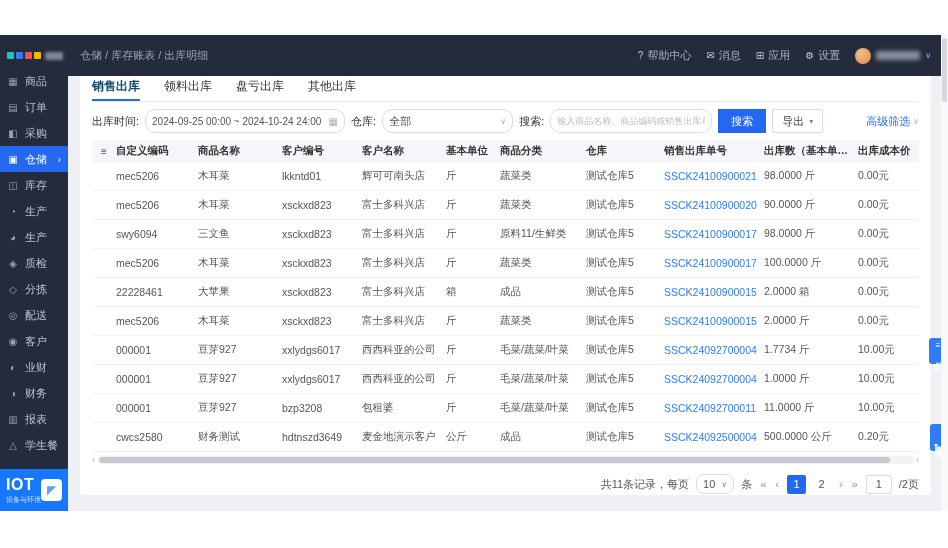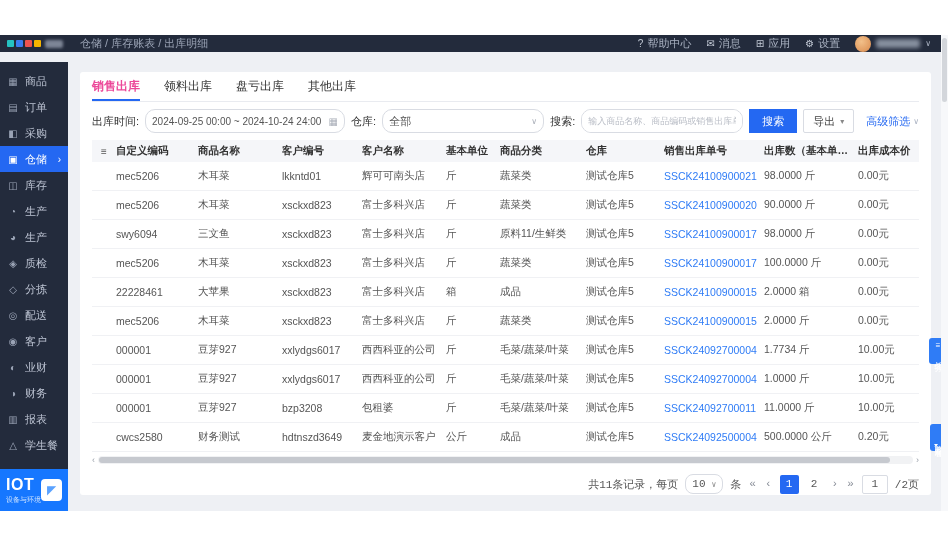--- a/index.html
+++ b/index.html
@@ -2,21 +2,21 @@
 <html><head>
 <meta charset="utf-8">
 <style>
   * { margin:0; padding:0; box-sizing:border-box; }
   html,body { background:#fff; }
   body { width:948px; height:548px; font-family:"Liberation Sans","DejaVu Sans",sans-serif; }
   .canvas { position:relative; width:948px; height:548px; background:#fff; overflow:hidden; }
   .app { position:absolute; top:35px; left:0; width:941px; height:476px; background:#eef0f4; }
 
   
-  .topbar { position:absolute; top:0; left:0; right:0; height:17px; background:#232b3c; display:flex; align-items:center; color:#aab2c2; font-size:11px; z-index:3; }
+  .topbar { position:absolute; top:0; left:0; right:0; height:41px; background:#232b3c; display:flex; align-items:center; color:#aab2c2; font-size:11px; z-index:3; }
   .logo-box { width:68px; display:flex; align-items:center; gap:2px; padding-left:7px; }
   .logo-sq { width:7px; height:7px; border-radius:1px; filter:blur(0.6px); }
   .logo-blur { width:18px; height:8px; background:#7d8596; border-radius:2px; filter:blur(1.5px); margin-left:2px; }
   .breadcrumb { margin-left:12px; color:#9aa3b5; white-space:nowrap; }
   .topbar-right { margin-left:auto; display:flex; align-items:center; gap:15px; padding-right:10px; }
   .top-actions { display:flex; align-items:center; gap:15px; }
   .top-action { display:flex; align-items:center; gap:4px; cursor:pointer; white-space:nowrap; }
   .top-action .ticon { font-size:10px; color:#c3cad6; }
   .user-chip { display:flex; align-items:center; gap:5px; }
   .avatar { width:16px; height:16px; border-radius:50%; background:radial-gradient(circle at 40% 35%, #f2c08a, #d98a4d); filter:blur(0.7px); }
@@ -36,28 +36,28 @@
   .iot-title { font-size:16px; font-weight:bold; letter-spacing:0.5px; }
   .iot-sub { font-size:7px; color:#cfe4ff; margin-top:1px; white-space:nowrap; }
   .iot-logo { width:22px; height:22px; background:#fff; border-radius:4px; display:flex; align-items:center; justify-content:center; color:#5aa2ff; font-size:12px; }
 
   
   .main { position:absolute; top:27px; left:68px; right:0; bottom:0; }
   .card { position:absolute; top:10px; left:12px; right:10px; bottom:16px; background:#fff; border-radius:3px; padding:0 12px; }
 
   .tabs { display:flex; gap:24px; border-bottom:1px solid #e9ebf0; height:30px; align-items:stretch; }
   .tab { font-size:12px; color:#333; line-height:28px; cursor:pointer; border-bottom:2px solid transparent; white-space:nowrap; }
-  .tab.active { color:#ec4899; border-bottom-color:#2468f2; font-weight:bold; }
+  .tab.active { color:#0c4a6e; border-bottom-color:#2468f2; font-weight:bold; }
 
   .filters { display:flex; align-items:center; gap:6px; padding:7px 0; font-size:11px; color:#333; }
   .f-label { white-space:nowrap; }
   .input { border:1px solid #d9dce3; border-radius:10px; height:24px; display:flex; align-items:center; padding:0 6px; background:#fff; color:#555; overflow:hidden; white-space:nowrap; }
   .date-input { width:200px; justify-content:space-between; font-size:10px; }
   .date-input .ficon { color:#a9aeb8; font-size:10px; margin-left:4px; }
-  .select-input { width:162px; justify-content:space-between; }
+  .select-input { width:131px; justify-content:space-between; }
   .select-input .caret { color:#a9aeb8; }
   .search-wrap { width:162px; padding:0; }
   .search-wrap input { border:0; outline:0; width:100%; height:100%; padding:0 6px; font-size:9px; color:#555; font-family:inherit; }
   .search-wrap input::placeholder { color:#b9bdc6; }
   .btn-primary { background:#2468f2; color:#fff; border:0; border-radius:0; height:24px; padding:0 13px; font-size:11px; display:flex; align-items:center; cursor:pointer; white-space:nowrap; }
   .btn-default { border:1px solid #d9dce3; background:#fff; border-radius:2px; height:24px; padding:0 9px; font-size:11px; display:flex; align-items:center; gap:5px; color:#444; cursor:pointer; white-space:nowrap; }
   .btn-default .caret { font-size:8px; color:#888; }
   .advanced { margin-left:auto; color:#2468f2; font-size:11px; display:flex; align-items:center; gap:3px; cursor:pointer; white-space:nowrap; }
 
   .thead, .trow { display:grid; grid-template-columns:24px 82px 84px 80px 84px 54px 86px 78px 100px 94px 1fr; align-items:center; }
@@ -65,21 +65,21 @@
   .thead .cell, .trow .cell { padding-right:4px; overflow:hidden; white-space:nowrap; text-overflow:ellipsis; }
   .icon-cell { text-align:center; color:#555; font-size:10px; padding-right:0 !important; }
   .trow { height:29px; font-size:10.5px; color:#555; border-bottom:1px solid #f0f1f4; background:#fff; }
   .cell-link { color:#2f7cf6; cursor:pointer; }
 
   .hscroll-row { display:flex; align-items:center; gap:3px; margin-top:3px; height:10px; }
   .hs-arrow { color:#9aa0aa; font-size:9px; line-height:10px; cursor:pointer; }
   .hscroll-track { flex:1; height:8px; background:#f1f2f4; border-radius:4px; position:relative; cursor:pointer; }
   .hscroll-thumb { position:absolute; left:1px; top:1px; height:6px; width:97%; background:#c6c9cf; border-radius:3px; }
 
-  .pagination { display:flex; align-items:center; justify-content:flex-end; gap:7px; padding:9px 0; font-size:11px; color:#555;font-family:Liberation Mono, monospace; }
+  .pagination { display:flex; align-items:center; justify-content:flex-end; gap:7px; padding:9px 0; font-size:11px; color:#555; }
   .page-size-box { border:1px solid #d9dce3; border-radius:8px; height:20px; display:flex; align-items:center; gap:6px; padding:0 6px; cursor:pointer; }
   .page-size-box .caret { font-size:8px; color:#888; }
   .page-arrow { color:#8a8f99; cursor:pointer; padding:0 1px; }
   .pages { display:flex; gap:6px; }
   .page-num { min-width:19px; height:19px; display:flex; align-items:center; justify-content:center; border-radius:2px; color:#555; cursor:pointer; }
   .page-num.active { background:#2468f2; color:#fff; }
   .jump-box { width:26px; height:19px; border:1px solid #d9dce3; border-radius:2px; display:flex; align-items:center; justify-content:center; color:#555; cursor:text; }
 
   
   .float-task { position:absolute; right:1px; top:338px; width:18px; background:#2f7cf6; color:#fff; border-radius:3px 0 0 3px; padding:3px 0 4px; font-size:9px; text-align:center; cursor:pointer; z-index:5; }

